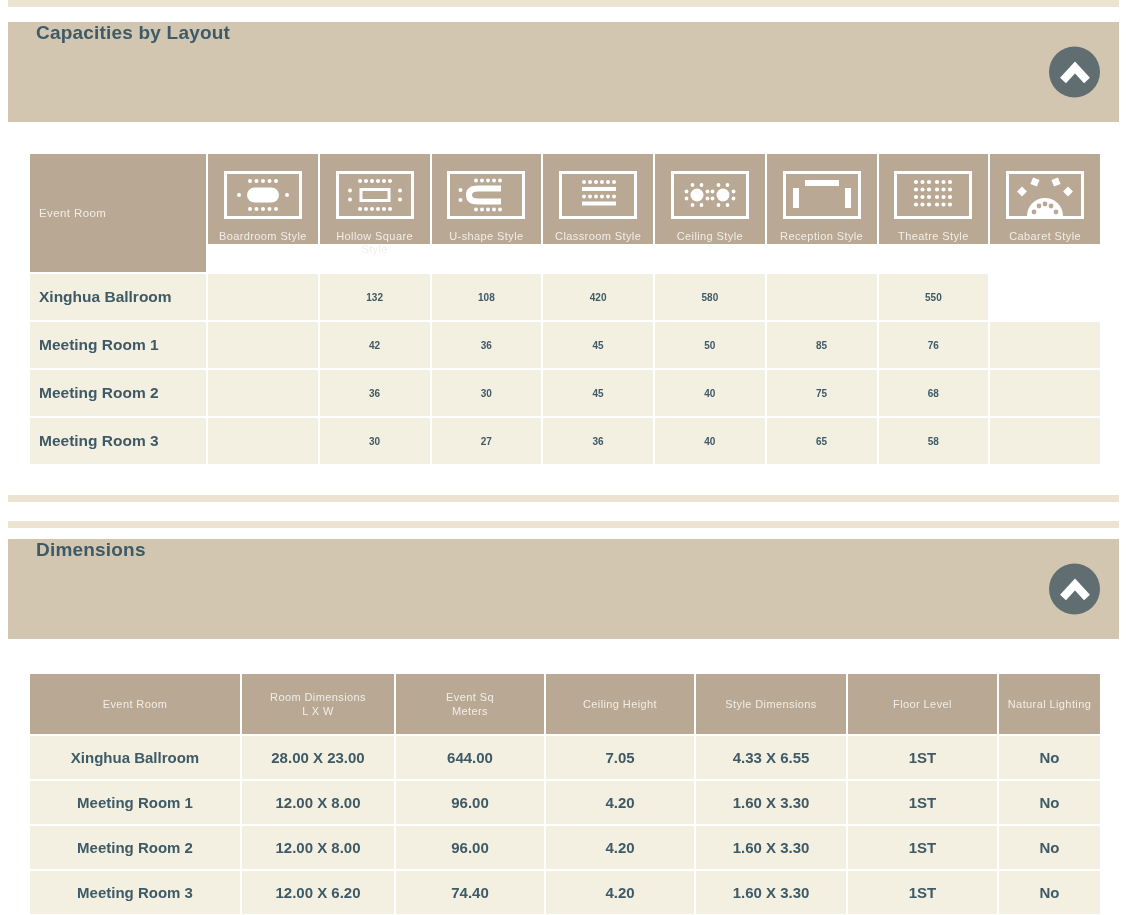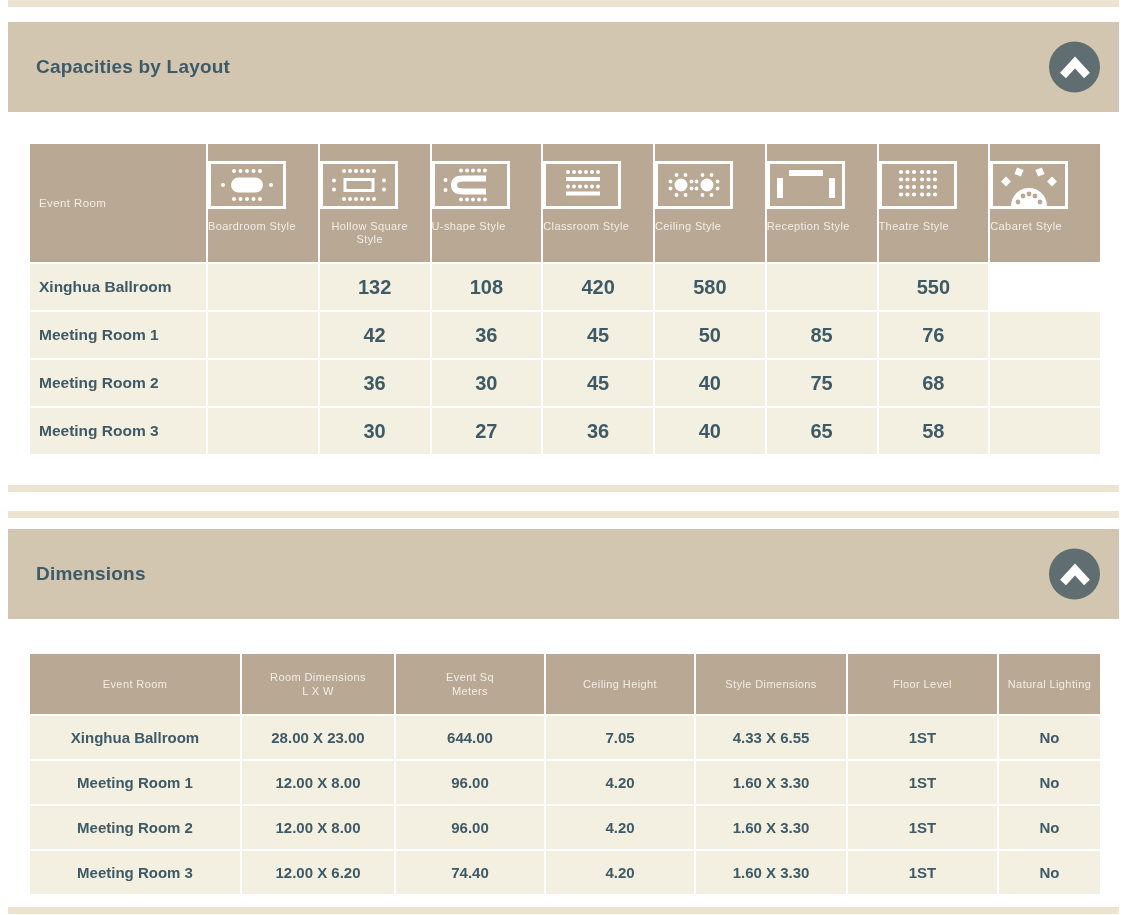--- a/index.html
+++ b/index.html
@@ -1,42 +1,42 @@
 <!DOCTYPE html>
 <html><head>
 <meta charset="utf-8">
 <style>
   * { margin:0; padding:0; box-sizing:border-box; }
   html,body { width:1129px; height:915px; background:#ffffff; overflow:hidden;
               font-family:"Liberation Sans","DejaVu Sans",sans-serif; }
 
   .thin-strip { height:7px; background:#ece3d0; margin:0 10px 0 8px; }
 
-  .section-band { position:relative; height:90px; background:#d2c6b0;
-                  margin:0 10px 0 8px; display:flex; align-items:center;
-                  padding:16px 28px; }
+  .section-band { position:relative; height:100px; background:#d2c6b0;
+                  margin:0 10px 0 8px; display:flex; 
+                  padding:0 28px; }
   .section-title { font-size:19px; font-weight:700; color:#3d5a69; letter-spacing:.2px; }
 
   .scroll-top-btn { position:absolute; right:19px; top:50%; transform:translateY(-50%);
                     width:51px; height:51px; border-radius:50%; background:#606e71;
                     border:none; display:flex; align-items:center; justify-content:center;
                     cursor:pointer; padding:0; }
 
   
   .cap-table { width:1070px; margin-left:30px; margin-top:32px; }
   .cap-grid  { display:grid; grid-template-columns:176px repeat(8,1fr); gap:2px; }
-  .hcell { background:#b9a894; display:flex; flex-direction:column; align-items:flex-start;
-           padding-top:17px; height:118px; }
+  .hcell { background:#b9a894; display:flex; flex-direction:column; align-items:center;
+           padding-top:17px; height:90px; }
   .hcell .hlabel { margin-top:11px; font-size:11px; line-height:13px; color:#f2eee7;
                    text-align:center; letter-spacing:.4px; max-width:100px; }
   .hcell-room { background:#b9a894; height:118px; display:flex; align-items:center;
                 padding-left:9px; font-size:11.5px; color:#f2eee7; letter-spacing:.4px; }
   .cap-row { margin-top:2px; }
   .dcell { background:#f4f0e1; height:46px; display:flex; align-items:center;
-           justify-content:center; font-size:20px; font-weight:700; color:#3d5a66; }
+           justify-content:center; font-size:10px; font-weight:700; color:#3d5a66; }
   .dcell-room { justify-content:flex-start; padding-left:9px; font-size:15.5px; }
 
   
   .dim-table { width:1070px; margin-left:30px; margin-top:35px; }
   .dim-grid { display:grid; grid-template-columns:210px 152px 148px 148px 150px 149px 1fr; gap:2px; }
   .dim-hcell { background:#b9a894; height:60px; display:flex; flex-direction:column;
                align-items:center; justify-content:center; font-size:11px; line-height:14px;
                color:#f2eee7; text-align:center; letter-spacing:.4px; }
   .dim-row { margin-top:2px; }
   .dim-dcell { background:#f4f0e1; height:43px; display:flex; align-items:center;

